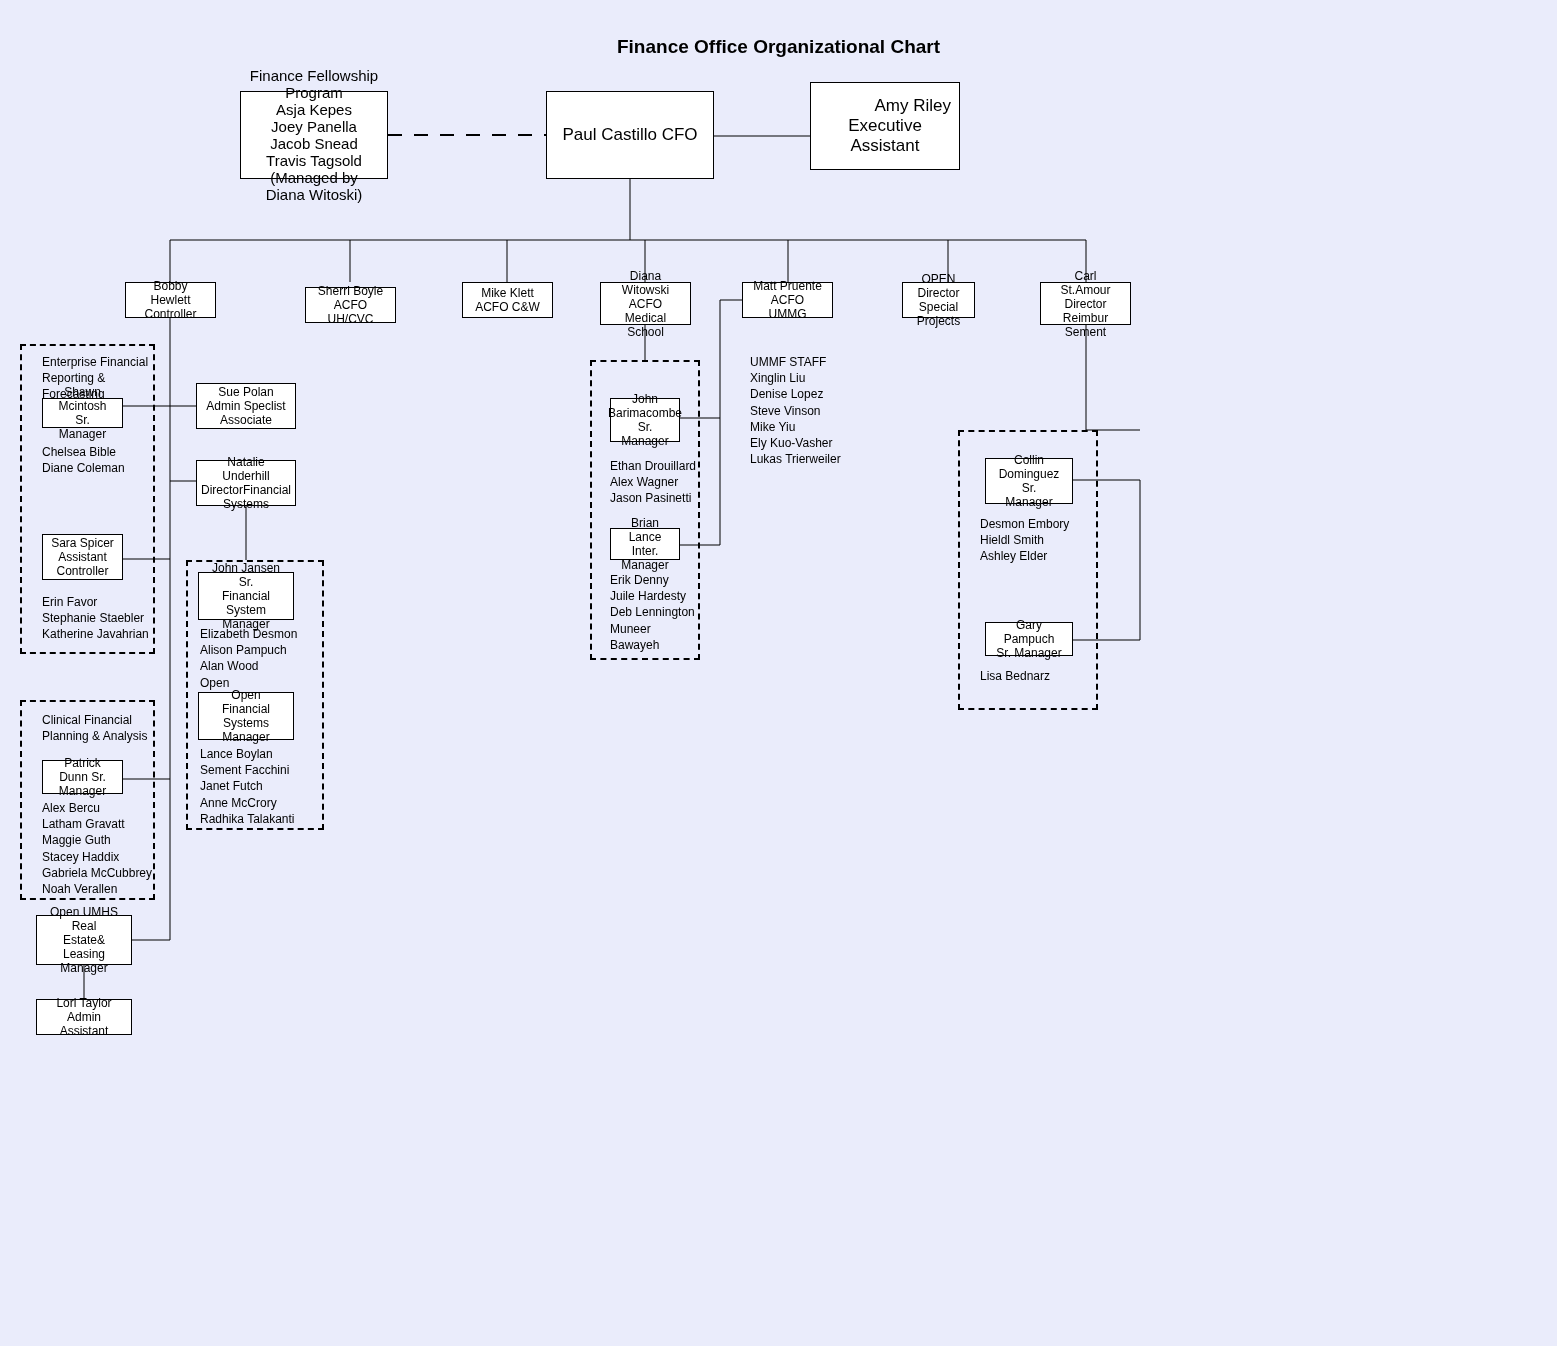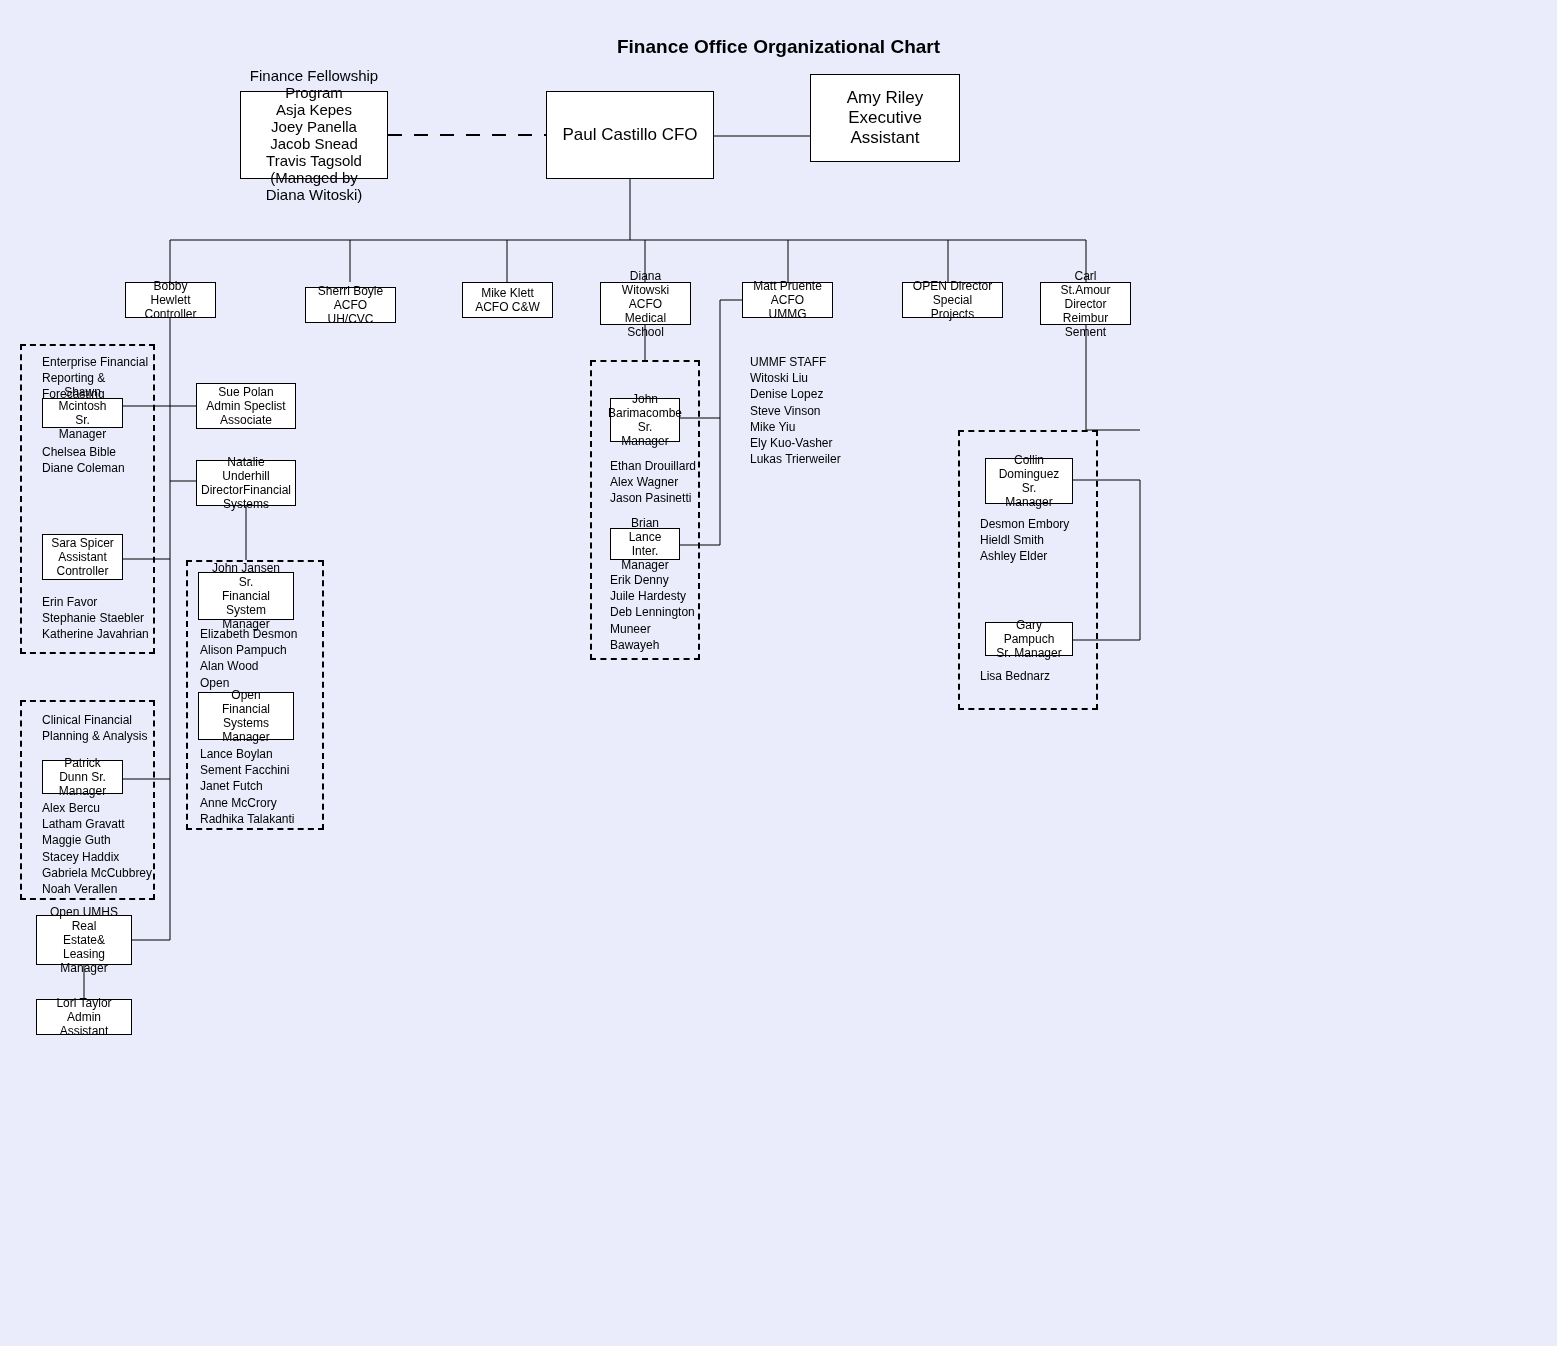--- a/index.html
+++ b/index.html
@@ -124,21 +124,21 @@
   <span>Joey Panella</span>
   <span>Jacob Snead</span>
   <span>Travis Tagsold</span>
   <span>(Managed by Diana Witoski)</span>
 </div>
 
 <div class="box big" style="left:546px; top:91px; width:168px; height:88px;">
   <span>Paul Castillo CFO</span>
 </div>
 
-<div class="box big" style="left:810px; top:74px; width:150px; height:88px;">
+<div class="box big" style="left:810px; top:82px; width:150px; height:88px;align-items:flex-end;">
   <span>Amy Riley</span>
   <span>Executive Assistant</span>
 </div>
 
 <div class="box small" style="left:125px; top:282px; width:91px; height:36px;">
   <span>Bobby Hewlett</span>
   <span>Controller</span>
 </div>
 <div class="box small" style="left:305px; top:287px; width:91px; height:36px;">
   <span>Sherri Boyle</span>
@@ -150,21 +150,21 @@
 </div>
 <div class="box small" style="left:600px; top:282px; width:91px; height:43px;">
   <span>Diana Witowski</span>
   <span>ACFO Medical</span>
   <span>School</span>
 </div>
 <div class="box small" style="left:742px; top:282px; width:91px; height:36px;">
   <span>Matt Pruente</span>
   <span>ACFO UMMG</span>
 </div>
-<div class="box small" style="left:902px; top:282px; width:101px; height:36px;">
+<div class="box small" style="left:902px; top:282px; width:73px; height:36px;">
   <span>OPEN Director</span>
   <span>Special Projects</span>
 </div>
 <div class="box small" style="left:1040px; top:282px; width:91px; height:43px;">
   <span>Carl St.Amour</span>
   <span>Director</span>
   <span>Reimbur Sement</span>
 </div>
 
 <div class="box small" style="left:196px; top:383px; width:100px; height:46px;">
@@ -274,21 +274,21 @@
 <div class="plaintext" style="left:610px; top:572px;">
   <div>Erik Denny</div>
   <div>Juile Hardesty</div>
   <div>Deb Lennington</div>
   <div>Muneer</div>
   <div>Bawayeh</div>
 </div>
 
 <div class="plaintext" style="left:750px; top:354px;">
   <div>UMMF STAFF</div>
-  <div>Witoski Liu</div>
+  <div>Xinglin Liu</div>
   <div>Denise Lopez</div>
   <div>Steve Vinson</div>
   <div>Mike Yiu</div>
   <div>Ely Kuo-Vasher</div>
   <div>Lukas Trierweiler</div>
 </div>
 
 <div class="dashed-group" style="left:958px; top:430px; width:140px; height:280px;"></div>
 <div class="box small" style="left:985px; top:458px; width:88px; height:46px;">
   <span>Collin</span>

